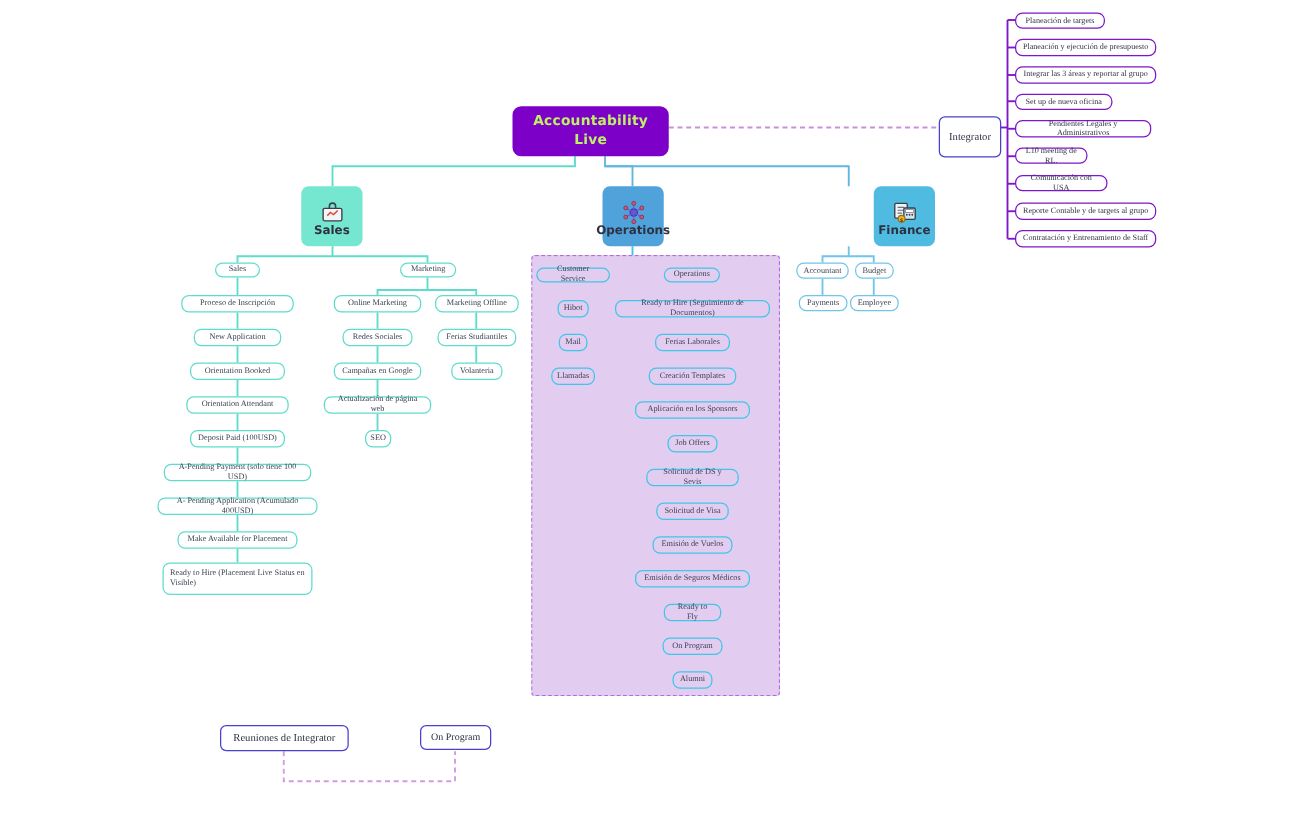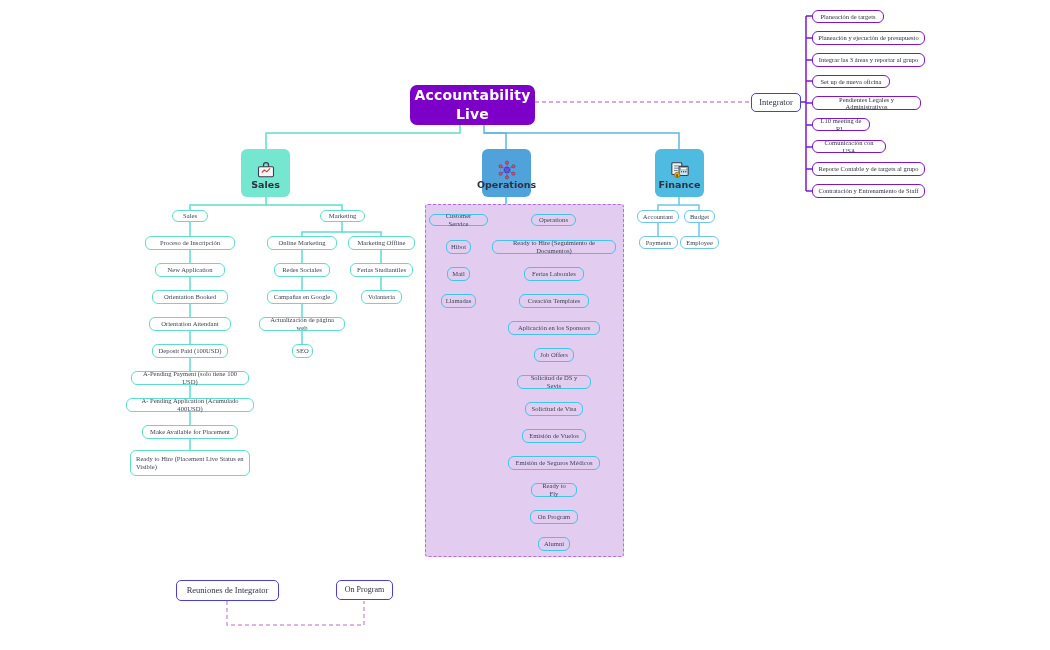--- a/index.html
+++ b/index.html
@@ -37,43 +37,43 @@
     align-items: center;
     justify-content: center;
     text-align: center;
     line-height: 1.15;
   }
 
   
   .root-node {
     background: #7d00c9;
     border-radius: 7px;
-    color: #ffffff;
+    color: #bef264;
     font-family: "DejaVu Sans", sans-serif;
     font-weight: bold;
-    font-size: 14px;
+    font-size: 11px;
     letter-spacing: .2px;
     flex-direction: column;
     line-height: 1.35;
   }
 
   
   .pillar {
     border-radius: 6px;
     flex-direction: column;
     justify-content: flex-end;
     padding-bottom: 6px;
     font-family: "DejaVu Sans", sans-serif;
     font-weight: bold;
     font-size: 9.5px;
     color: #2d3142;
   }
   .pillar.sales   { background: #75e6d0; }
   .pillar.ops     { background: #4fa3da; }
-  .pillar.finance { background: #4fbbe0; }
+  .pillar.finance { background: #4fbbe0; margin-left: 44px; }
   .pillar .glyph {
     position: absolute;
     top: 8px; left: 0; right: 0;
     height: 26px;
     display: flex;
     align-items: center;
     justify-content: center;
   }
 
   
@@ -311,21 +311,21 @@
   <div class="node pill-blue in-panel" style="left:508px; top:456px; width:92px; height:14px;">Emisión de Seguros Médicos</div>
   <div class="node pill-blue in-panel" style="left:531px; top:483px; width:46px; height:14px;">Ready to Fly</div>
   <div class="node pill-blue in-panel" style="left:530px; top:510px; width:48px; height:14px;">On Program</div>
   <div class="node pill-blue in-panel" style="left:538px; top:537px; width:32px; height:14px;">Alumni</div>
 
   <div class="node pill-lblue" style="left:637px; top:210px; width:42px; height:13px;">Accountant</div>
   <div class="node pill-lblue" style="left:684px; top:210px; width:31px; height:13px;">Budget</div>
   <div class="node pill-lblue" style="left:639px; top:236px; width:39px; height:13px;">Payments</div>
   <div class="node pill-lblue" style="left:680px; top:236px; width:39px; height:13px;">Employee</div>
 
-  <div class="node pill-indigo" style="left:751px; top:93px; width:50px; height:19px;text-align:center;">Integrator</div>
+  <div class="node pill-indigo" style="left:751px; top:93px; width:50px; height:33px;text-align:center;">Integrator</div>
 
   <div class="node pill-purple" style="left:812px; top:10px; width:72px; height:13px;">Planeación de targets</div>
   <div class="node pill-purple" style="left:812px; top:31px; width:113px; height:14px;">Planeación y ejecución de presupuesto</div>
   <div class="node pill-purple" style="left:812px; top:53px; width:113px; height:14px;">Integrar las 3 áreas y reportar al grupo</div>
   <div class="node pill-purple" style="left:812px; top:75px; width:78px; height:13px;">Set up de nueva oficina</div>
   <div class="node pill-purple" style="left:812px; top:96px; width:109px; height:14px;">Pendientes Legales y Administrativos</div>
   <div class="node pill-purple" style="left:812px; top:118px; width:58px; height:13px;">L10 meeting de RL.</div>
   <div class="node pill-purple" style="left:812px; top:140px; width:74px; height:13px;">Comunicación con USA</div>
   <div class="node pill-purple" style="left:812px; top:162px; width:113px; height:14px;">Reporte Contable y de targets al grupo</div>
   <div class="node pill-purple" style="left:812px; top:184px; width:113px; height:14px;">Contratación y Entrenamiento de Staff</div>

